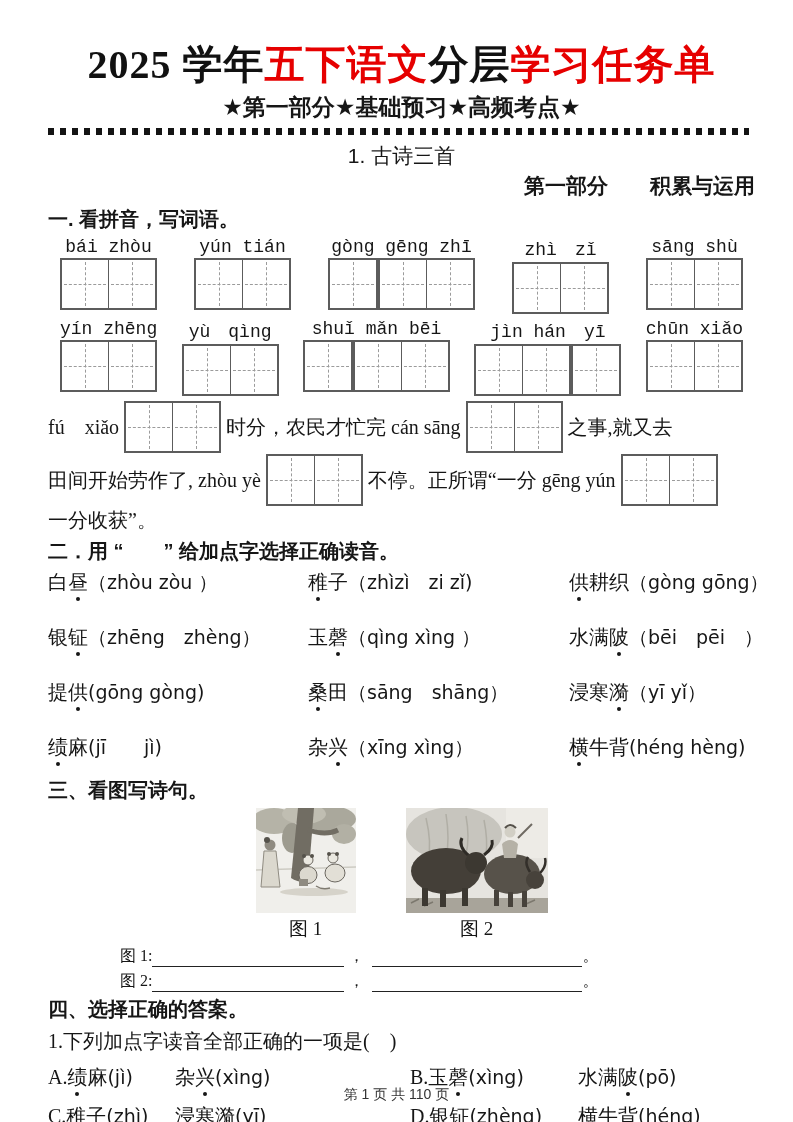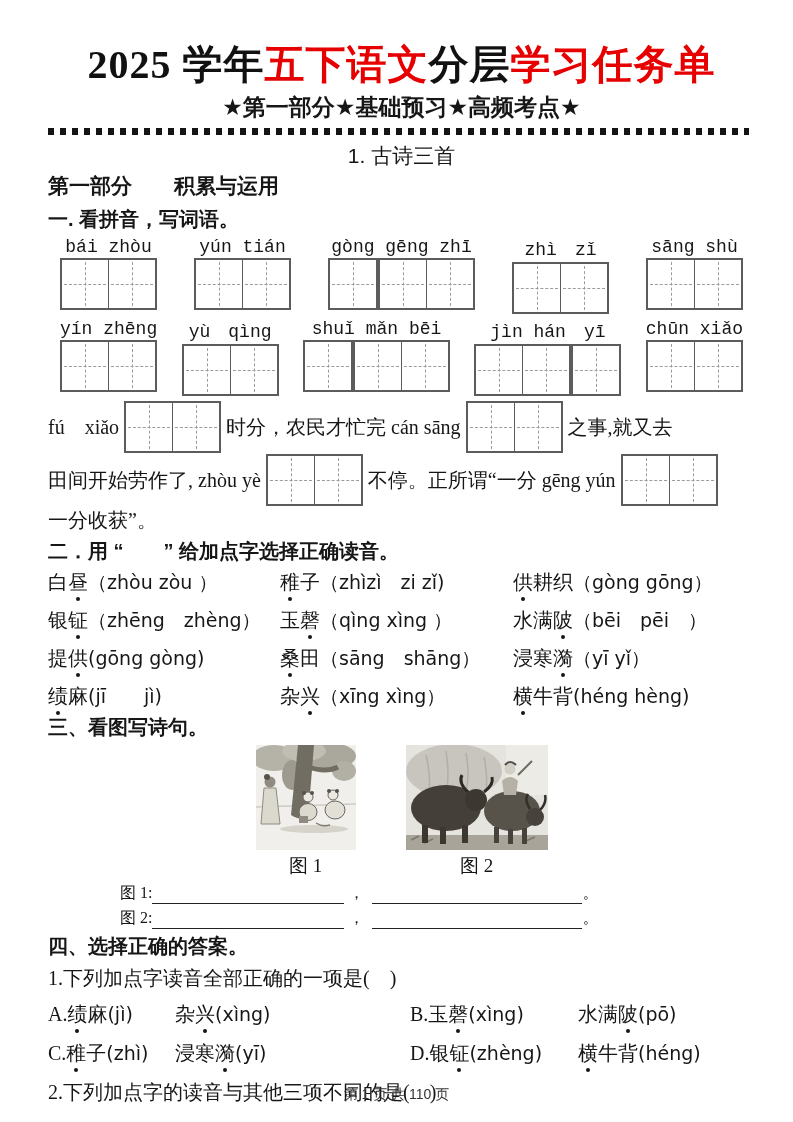--- a/index.html
+++ b/index.html
@@ -5,37 +5,37 @@
   html,body{margin:0;padding:0;background:#ffffff;}
   .page{
     width:793px;height:1122px;margin:0 auto;background:#fff;
     box-sizing:border-box;padding:42px 38px 0 48px;position:relative;overflow:hidden;
     color:#161616;font-family:"Liberation Serif","DejaVu Serif",serif;border-radius:26px;
   }
   .title{text-align:center;font-weight:bold;font-size:40px;letter-spacing:1px;margin:0 0 4px 0;line-height:1.15;}
   .subtitle{text-align:center;font-size:23px;font-weight:bold;font-family:"Liberation Sans","DejaVu Sans",sans-serif;margin:0 0 5px 0;}
   .dotline{height:7px;margin:2px 6px 7px 0;background:repeating-linear-gradient(90deg,#141414 0 6px,transparent 6px 12px);}
   .lesson{text-align:center;font-size:21px;margin:0 0 2px 0;font-family:"Liberation Sans","DejaVu Sans",sans-serif;}
-  .part{text-align:left;font-size:21px;font-weight:bold;margin:0 0 6px 0;font-family:Liberation Serif, serif;}
+  .part{text-align:right;font-size:21px;font-weight:bold;margin:0 0 6px 0;font-family:Liberation Serif, serif;}
   .sec-head{font-size:20px;font-weight:bold;margin:4px 0 4px 0;font-family:Liberation Sans, sans-serif;}
   
   .pinyin-row{display:flex;justify-content:space-between;padding:0 12px;margin-bottom:5px;}
   .pinyin-item{display:flex;flex-direction:column;align-items:center;}
   .pinyin-label{text-align:right;font-family:Liberation Mono, monospace;font-size:18px;margin-bottom:1px;white-space:pre;}
   .wgrid{display:inline-flex;vertical-align:middle;}
   .gbox{display:inline-flex;border:2px solid #5c5c5c;background:#fff;}
   .gcell{width:46px;height:48px;position:relative;background:#fff;}
   .gcell+.gcell{border-left:1.5px solid #5c5c5c;}
   .gcell::before{content:"";position:absolute;left:50%;top:2px;bottom:2px;border-left:1px dashed #9b9b9b;}
   .gcell::after{content:"";position:absolute;top:50%;left:2px;right:2px;border-top:1px dashed #9b9b9b;}
   
   .para-line{display:flex;align-items:center;font-size:20px;margin:1px 0;white-space:pre;}
   .para-text{white-space:pre;}
   
-  .read-grid{display:grid;grid-template-columns:232px 233px auto;row-gap:11px;font-size:20px;margin:3px 0 4px 0;}
+  .read-grid{display:grid;grid-template-columns:232px 233px auto;row-gap:11px;font-size:20px;margin:3px 0 16px 0;gap:28px;}
   .read-item{white-space:pre;}
   .cnword .ch{position:relative;display:inline-block;}
   .ch.dotted::after{content:"";position:absolute;left:50%;transform:translateX(-50%);bottom:-5px;width:4px;height:4px;border-radius:50%;background:#161616;}
   .opts{font-family:"DejaVu Sans",sans-serif;font-size:19px;}
   
   .figures{display:flex;justify-content:center;align-items:flex-start;gap:50px;margin:4px 0 2px 0;}
   .figure{text-align:center;}
   .figure svg{display:block;}
   .figcap{font-size:19px;margin-top:3px;}
   

